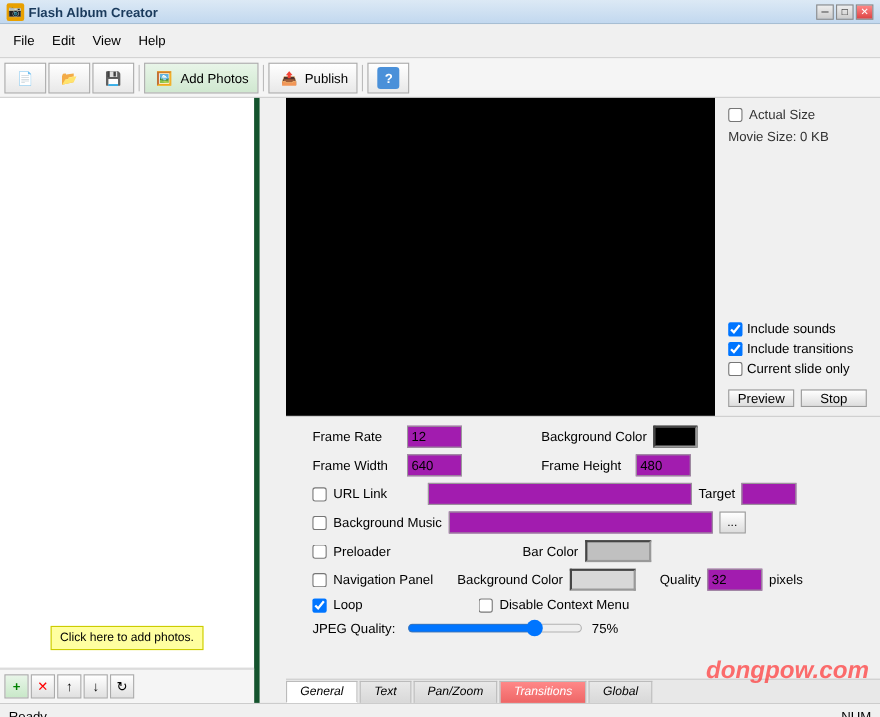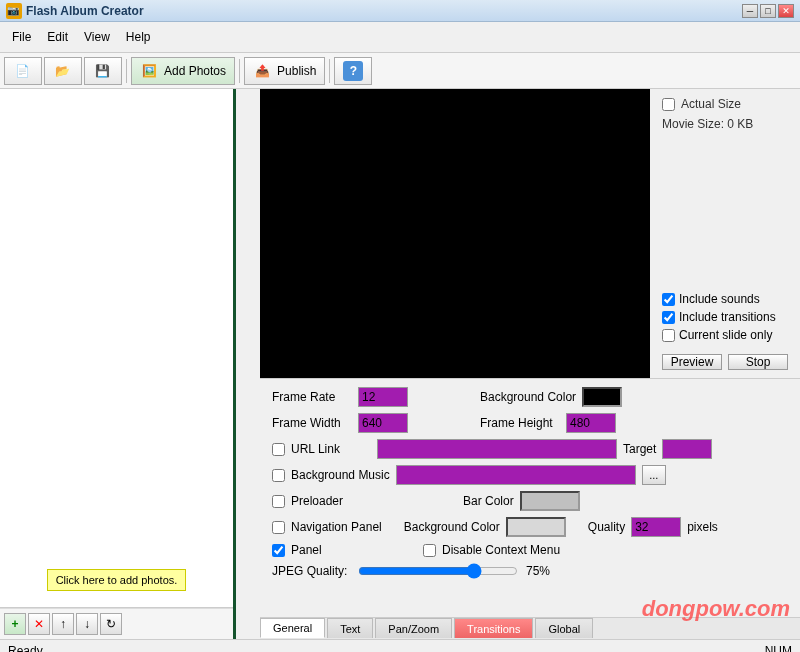--- a/index.html
+++ b/index.html
@@ -19,52 +19,52 @@
     
     #toolbar { background: #f5f5f5; height: 36px; display: flex; align-items: center; padding: 0 4px; border-bottom: 1px solid #ccc; gap: 2px; }
     .tool-btn { height: 28px; border: 1px solid #aaa; background: linear-gradient(to bottom, #fff, #e8e8e8); padding: 2px 8px; cursor: pointer; display: flex; align-items: center; gap: 4px; font-size: 12px; }
     .tool-btn-icon { width: 20px; height: 20px; display: flex; align-items: center; justify-content: center; }
     .tool-sep { width: 1px; height: 24px; background: #bbb; margin: 0 2px; }
     
     
     #main { display: flex; height: calc(652px - 22px - 22px - 36px - 22px); }
     
     
-    #left-panel { width: 238px; background: #fff; border-right: 3px solid #14532d; display: flex; flex-direction: column; justify-content: space-between; }
+    #left-panel { width: 238px; background: #fff; border-right: 5px solid #14532d; display: flex; flex-direction: column; justify-content: space-between; }
     #photo-area { flex: 1; display: flex; flex-direction: column; align-items: center; justify-content: flex-end; padding-bottom: 8px; border-bottom: 1px solid #ccc; }
     .add-photos-hint { background: #ffffa0; border: 1px solid #cccc00; padding: 4px 8px; font-size: 11px; margin-bottom: 8px; cursor: pointer; }
     #photo-toolbar { display: flex; align-items: center; gap: 2px; padding: 4px; border-top: 1px solid #ddd; background: #f5f5f5; }
     .photo-tool-btn { width: 22px; height: 22px; border: 1px solid #aaa; background: linear-gradient(to bottom, #fff, #e0e0e0); display: flex; align-items: center; justify-content: center; cursor: pointer; font-size: 12px; }
     
     
     #right-panel { flex: 1; display: flex; flex-direction: column; padding-left: 24px; }
     
     
     #preview-area { display: flex; height: 290px; border-bottom: 1px solid #ccc; }
     #preview-canvas { width: 390px; background: #000; flex-shrink: 0; }
     #preview-controls { flex: 1; padding: 8px 12px; display: flex; flex-direction: column; gap: 4px; }
     .preview-info { font-size: 12px; color: #333; }
     .preview-spacer { flex: 1; }
     .checkbox-row { display: flex; align-items: center; gap: 4px; font-size: 12px; }
     .preview-btns { display: flex; gap: 6px; margin-top: 8px; }
     .preview-btn { height: 16px; min-width: 60px; border: 1px solid #999; background: linear-gradient(to bottom, #fff, #ddd); cursor: pointer; font-size: 12px; display: flex; align-items: center; justify-content: center; }
     
     
-    #settings-area { flex: 1; padding: 8px 12px; overflow-y: auto; }
+    #settings-area { flex: 1; padding: 8px 12px; overflow-y: auto; margin-left: 12px; }
     .setting-row { display: flex; align-items: center; gap: 6px; margin-bottom: 6px; flex-wrap: wrap; }
     .setting-label { font-size: 12px; color: #000; min-width: 80px; }
     .setting-input { height: 20px; border: 1px solid #999; background: #a21caf; font-size: 12px; padding: 1px 3px; }
     .setting-input.small { width: 50px; }
     .color-btn { width: 40px; height: 20px; border: 2px inset #999; cursor: pointer; background: #000; display: inline-block; }
     .color-btn-small { width: 60px; height: 20px; border: 2px inset #999; cursor: pointer; background: #c0c0c0; display: inline-block; }
     .browse-btn { height: 20px; width: 24px; border: 1px solid #999; background: linear-gradient(to bottom, #fff, #ddd); cursor: pointer; font-size: 11px; display: flex; align-items: center; justify-content: center; }
     .inline-label { font-size: 12px; }
     
     
-    #tabs-bar { height: 22px; display: flex; align-items: flex-start; border-top: 1px solid #ccc; background: #e8e8e8; }
+    #tabs-bar { height: 22px; display: flex; align-items: center; border-top: 1px solid #ccc; background: #e8e8e8; font-style: italic; }
     .tab { height: 20px; padding: 0 12px; border: 1px solid #bbb; border-bottom: none; background: linear-gradient(to bottom, #e8e8e8, #d8d8d8); cursor: pointer; font-size: 11px; display: flex; align-items: center; margin-right: 2px; position: relative; }
     .tab.active { background: #fff; border-bottom: 1px solid #fff; z-index: 1; }
     .tab.highlight { background: linear-gradient(to bottom, #ff8888, #ee6666); color: #fff; }
     
     
     #status-bar { height: 22px; background: #f0f0f0; border-top: 1px solid #ccc; display: flex; align-items: center; padding: 0 8px; font-size: 12px; justify-content: space-between; }
     
     input[type="checkbox"] { width: 13px; height: 13px; }
     
     .slider-container { display: flex; align-items: center; gap: 8px; }
@@ -211,21 +211,21 @@
         <span class="inline-label">Background Color</span>
         <div class="color-btn-small" style="background:#d8d8d8;width:60px;"></div>
         <span style="width:10px;"></span>
         <span class="inline-label">Quality</span>
         <input class="setting-input small" type="text" value="32" style="">
         <span class="inline-label">pixels</span>
       </div>
 
       <div class="setting-row">
         <input type="checkbox" checked="" style="">
-        <span class="setting-label">Panel</span>
+        <span class="setting-label">Loop</span>
         <span style="width:40px;"></span>
         <input type="checkbox" style="">
         <span class="inline-label">Disable Context Menu</span>
       </div>
 
       <div class="setting-row">
         <span class="setting-label">JPEG Quality:</span>
         <div class="slider-container">
           <input type="range" min="0" max="100" value="75" style="">
           <span>75%</span>

